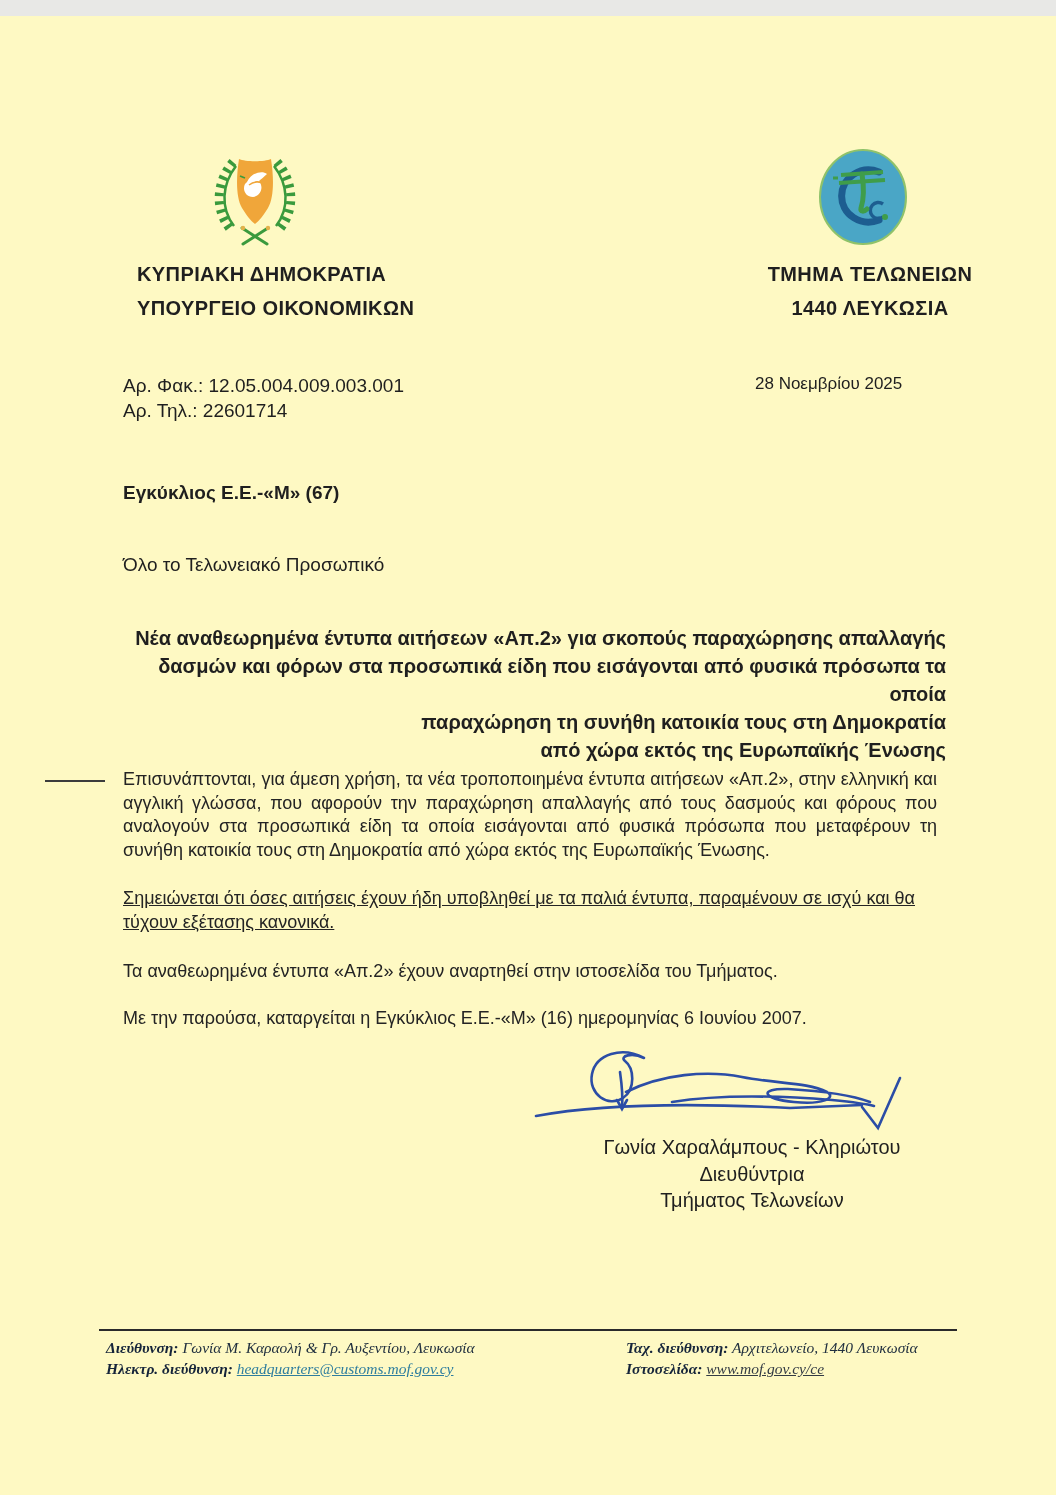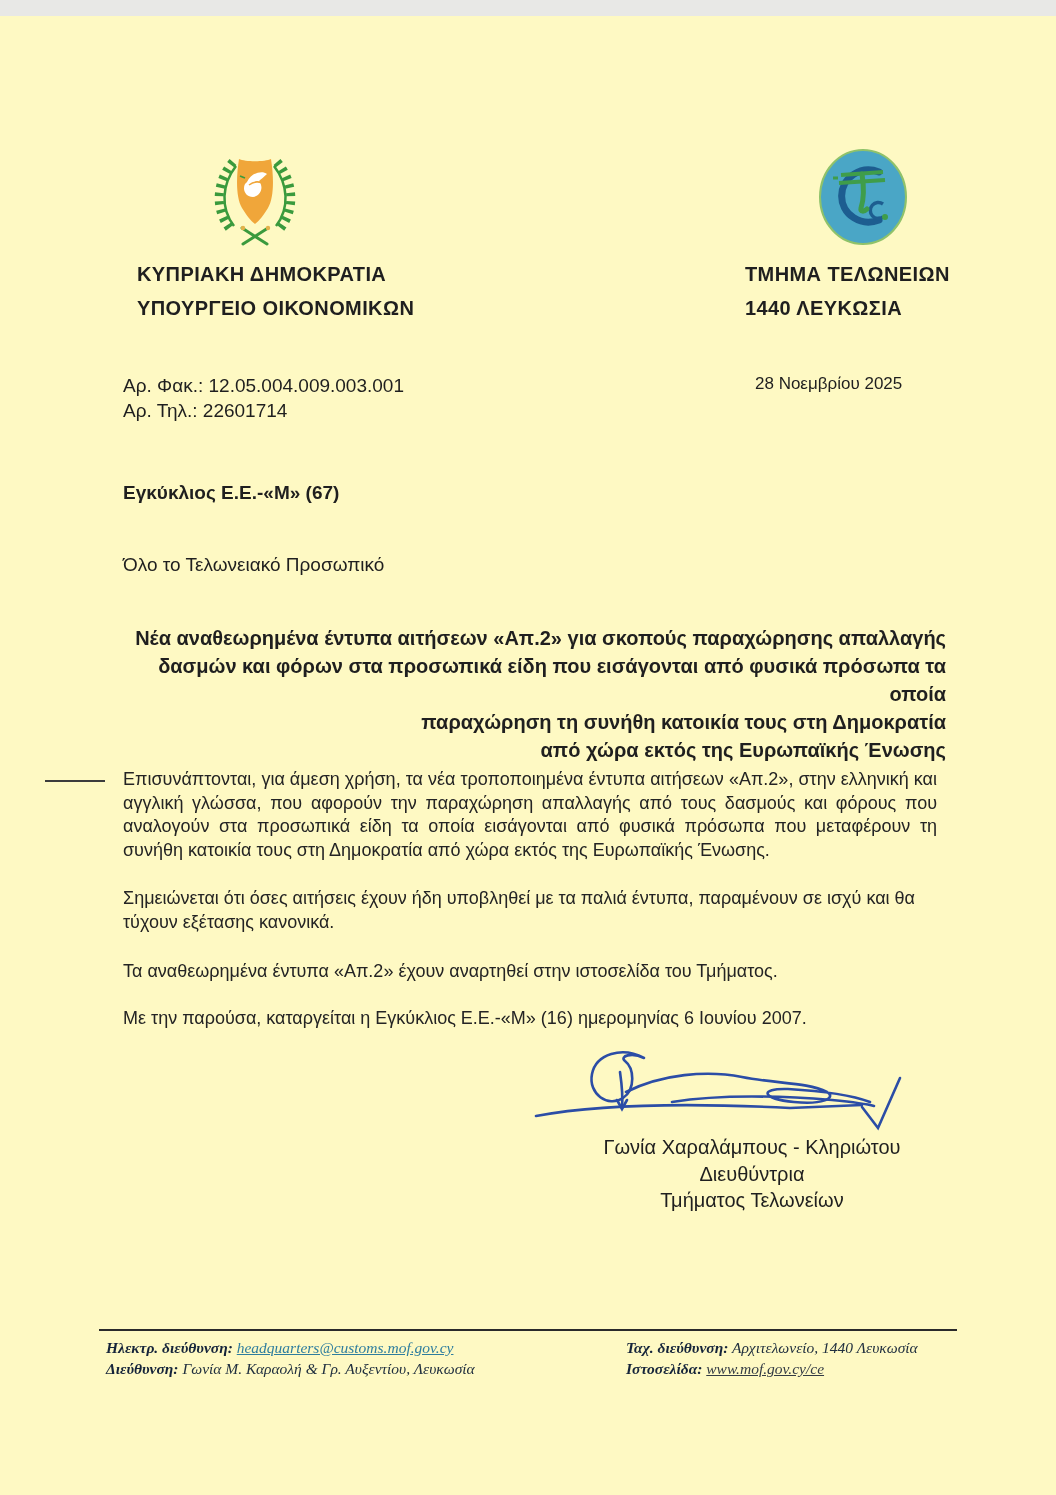--- a/index.html
+++ b/index.html
@@ -8,21 +8,21 @@
     width:1056px;height:1495px;
     margin:16px auto;
     background:#fef9c3;
     font-family:"Liberation Sans", sans-serif;
     color:#1f1f1f;
     overflow:hidden;
   }
   .abs{position:absolute;}
   
   #org1,#org2{font-size:20px;font-weight:bold;letter-spacing:.4px;white-space:nowrap;}
-  #dept1,#dept2{font-size:20px;font-weight:bold;letter-spacing:.4px;width:250px;}
+  #dept1,#dept2{font-size:20px;font-weight:bold;letter-spacing:.4px;width:250px;text-align:center;}
   
   .meta-line{font-size:19px;line-height:25px;white-space:nowrap;}
   #date{font-size:17px;white-space:nowrap;}
   
   #circular{font-size:19px;font-weight:bold;white-space:nowrap;}
   #addressee{font-size:19px;white-space:nowrap;}
   #subject{width:836px;text-align:right;font-weight:bold;font-size:20px;line-height:28px;}
   .para{width:814px;font-size:18px;line-height:23.6px;color:#242424;}
   #para1{text-align:justify;}
   #dash-mark{width:60px;border-top:2px solid #3c3c3c;height:0;}
@@ -90,21 +90,21 @@
 
   <div class="abs" id="subject" style="left:110px;top:608px;">
     <div>Νέα αναθεωρημένα έντυπα αιτήσεων «Απ.2» για σκοπούς παραχώρησης απαλλαγής</div>
     <div>δασμών και φόρων στα προσωπικά είδη που εισάγονται από φυσικά πρόσωπα τα οποία</div>
     <div>παραχώρηση τη συνήθη κατοικία τους στη Δημοκρατία</div>
     <div>από χώρα εκτός της Ευρωπαϊκής Ένωσης</div>
   </div>
 
   <div class="abs" id="dash-mark" style="left:45px;top:764px;"></div>
   <div class="abs para" id="para1" style="left:123px;top:752px;">Επισυνάπτονται, για άμεση χρήση, τα νέα τροποποιημένα έντυπα αιτήσεων «Απ.2», στην ελληνική και αγγλική γλώσσα, που αφορούν την παραχώρηση απαλλαγής από τους δασμούς και φόρους που αναλογούν στα προσωπικά είδη τα οποία  εισάγονται από φυσικά πρόσωπα που μεταφέρουν τη συνήθη κατοικία τους στη Δημοκρατία από χώρα εκτός της Ευρωπαϊκής Ένωσης.</div>
-  <div class="abs para" id="para2" style="left:123px;top:871px;">Σημειώνεται ότι όσες αιτήσεις έχουν ήδη υποβληθεί με τα παλιά έντυπα, παραμένουν σε ισχύ και θα τύχουν εξέτασης κανονικά.</div>
+  <div class="abs para" id="para2" style="left:123px;top:871px;text-decoration:underline;">Σημειώνεται ότι όσες αιτήσεις έχουν ήδη υποβληθεί με τα παλιά έντυπα, παραμένουν σε ισχύ και θα τύχουν εξέτασης κανονικά.</div>
   <div class="abs para" id="para3" style="left:123px;top:944px;">Τα αναθεωρημένα έντυπα «Απ.2» έχουν αναρτηθεί στην ιστοσελίδα του Τμήματος.</div>
   <div class="abs para" id="para4" style="left:123px;top:991px;">Με την παρούσα, καταργείται  η Εγκύκλιος Ε.Ε.-«Μ» (16) ημερομηνίας 6 Ιουνίου 2007.</div>
 
   <div class="abs" style="left:522px;top:1028px;">
     <svg width="390" height="96" viewBox="0 0 390 96">
       <g fill="none" stroke="#2b4da6" stroke-width="2.6" stroke-linecap="round">
 
         <path d="M122,14 C100,2 74,10 70,30 C66,50 86,64 101,54 C114,45 112,24 103,17 C97,12 110,8 122,14"></path>
 
         <path d="M98,28 C100,42 101,53 100,63"></path>
@@ -122,26 +122,26 @@
   <div class="abs" id="sig-block" style="left:547px;top:1118px;">
     <div>Γωνία Χαραλάμπους - Κληριώτου</div>
     <div>Διευθύντρια</div>
     <div>Τμήματος Τελωνείων</div>
   </div>
 
   <div class="abs" id="footer-rule" style="left:99px;top:1313px;"></div>
 
   <div class="abs footer-col" style="left:106px;top:1321px;">
     <div>
+      <span class="footer-label">Διεύθυνση:</span>
+      <span>Γωνία Μ. Καραολή &amp; Γρ. Αυξεντίου, Λευκωσία</span>
+    </div>
+    <div>
       <span class="footer-label">Ηλεκτρ. διεύθυνση:</span>
       <span class="footer-link">headquarters@customs.mof.gov.cy</span>
-    </div>
-    <div>
-      <span class="footer-label">Διεύθυνση:</span>
-      <span>Γωνία Μ. Καραολή &amp; Γρ. Αυξεντίου, Λευκωσία</span>
     </div>
   </div>
 
   <div class="abs footer-col" style="left:626px;top:1321px;">
     <div>
       <span class="footer-label">Ταχ. διεύθυνση:</span>
       <span>Αρχιτελωνείο, 1440 Λευκωσία</span>
     </div>
     <div>
       <span class="footer-label">Ιστοσελίδα:</span>

